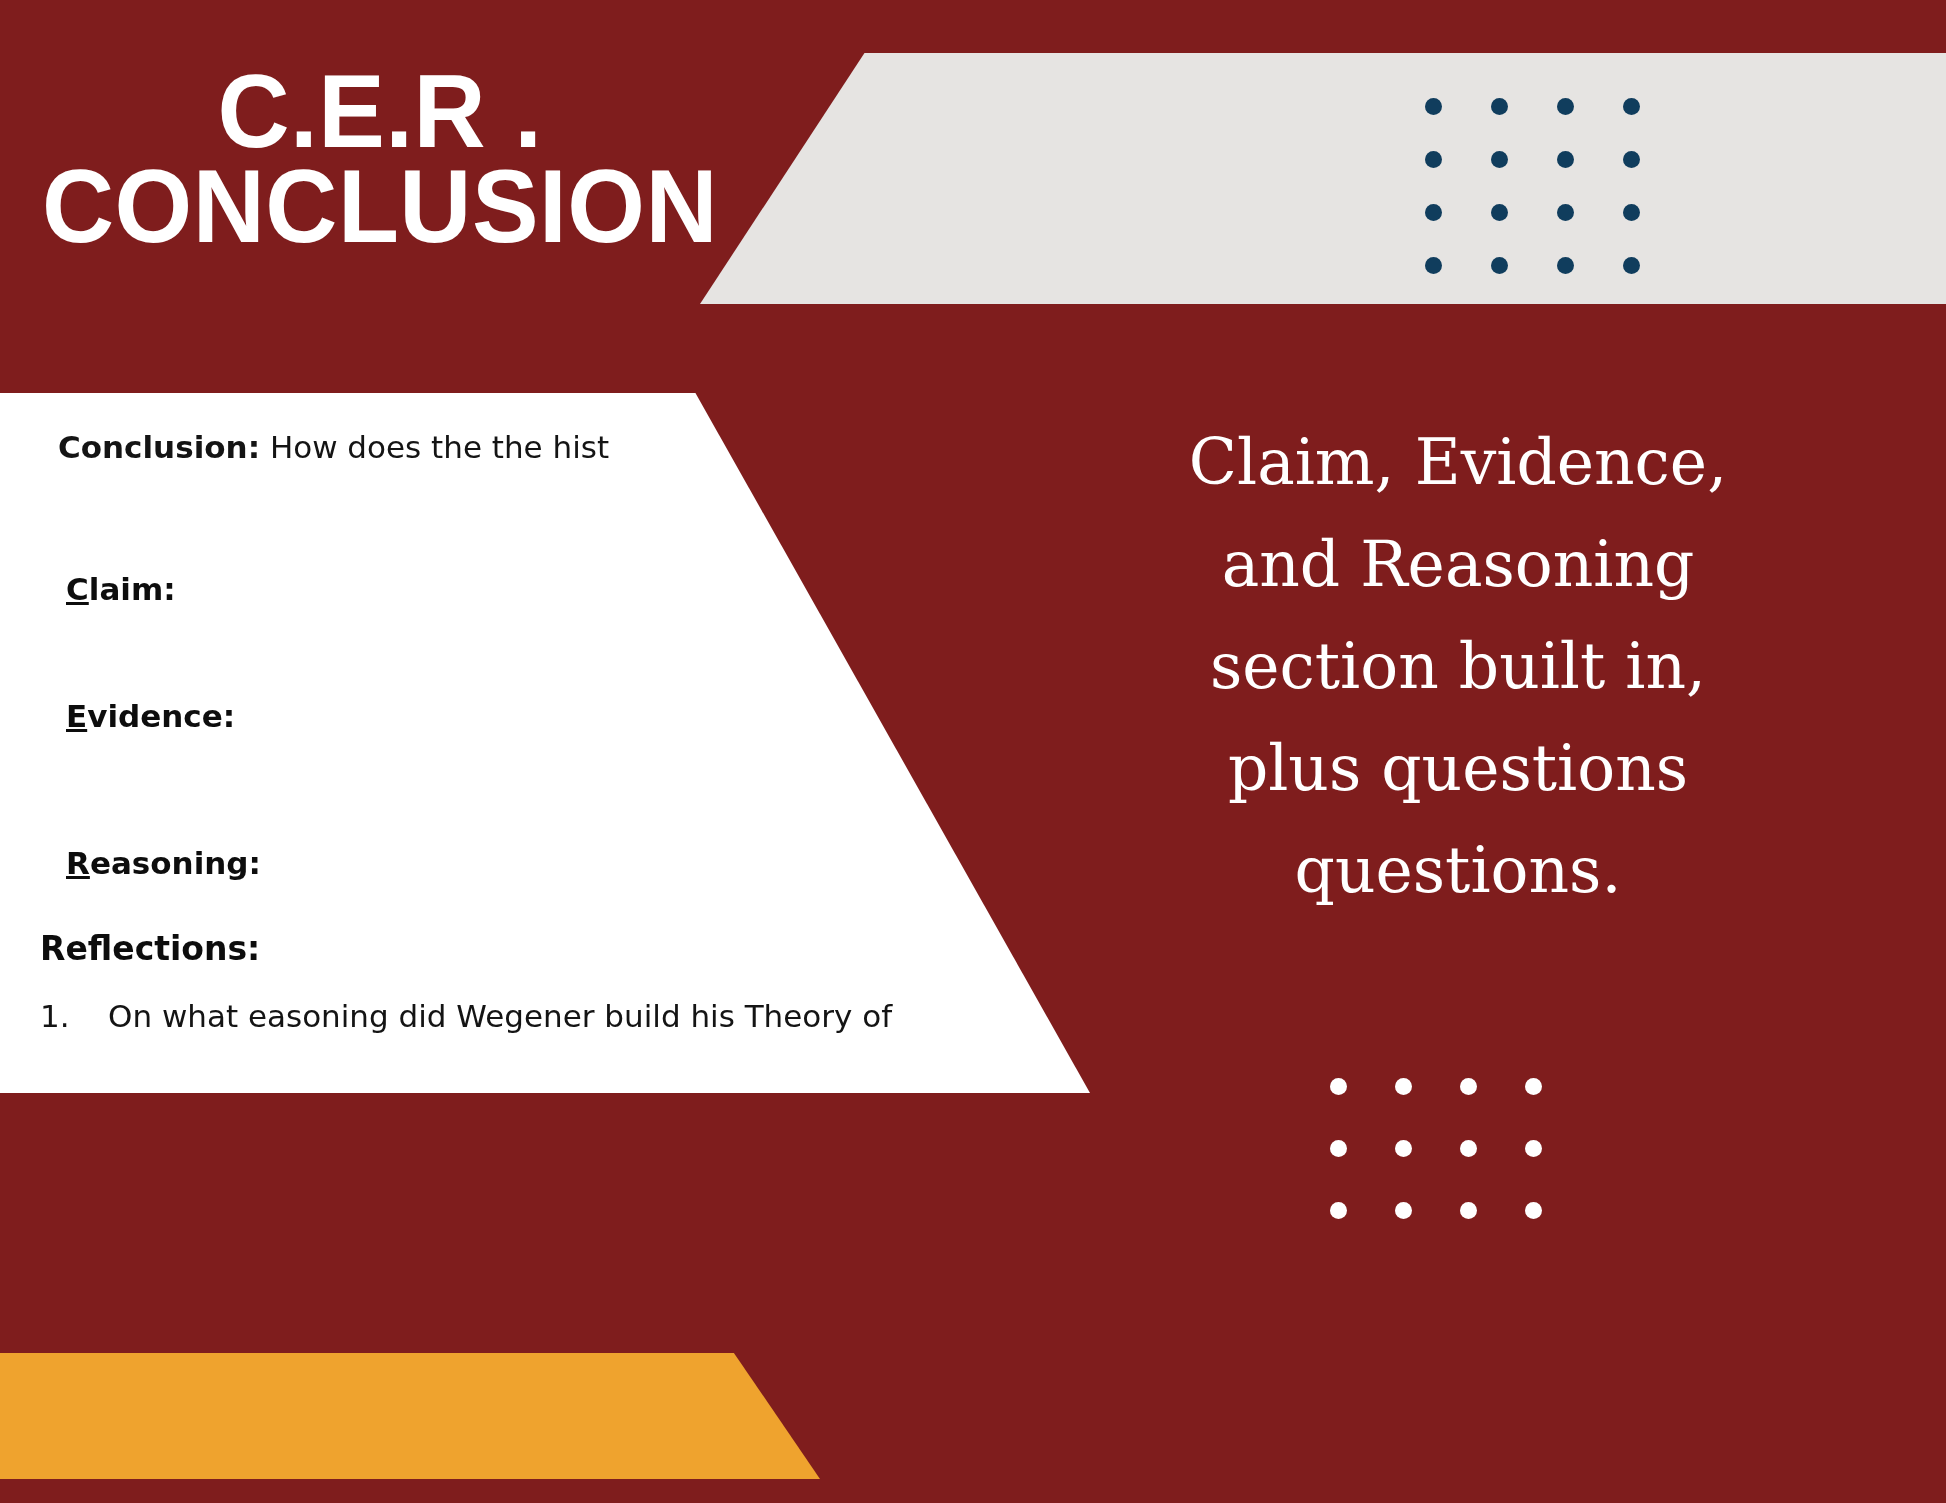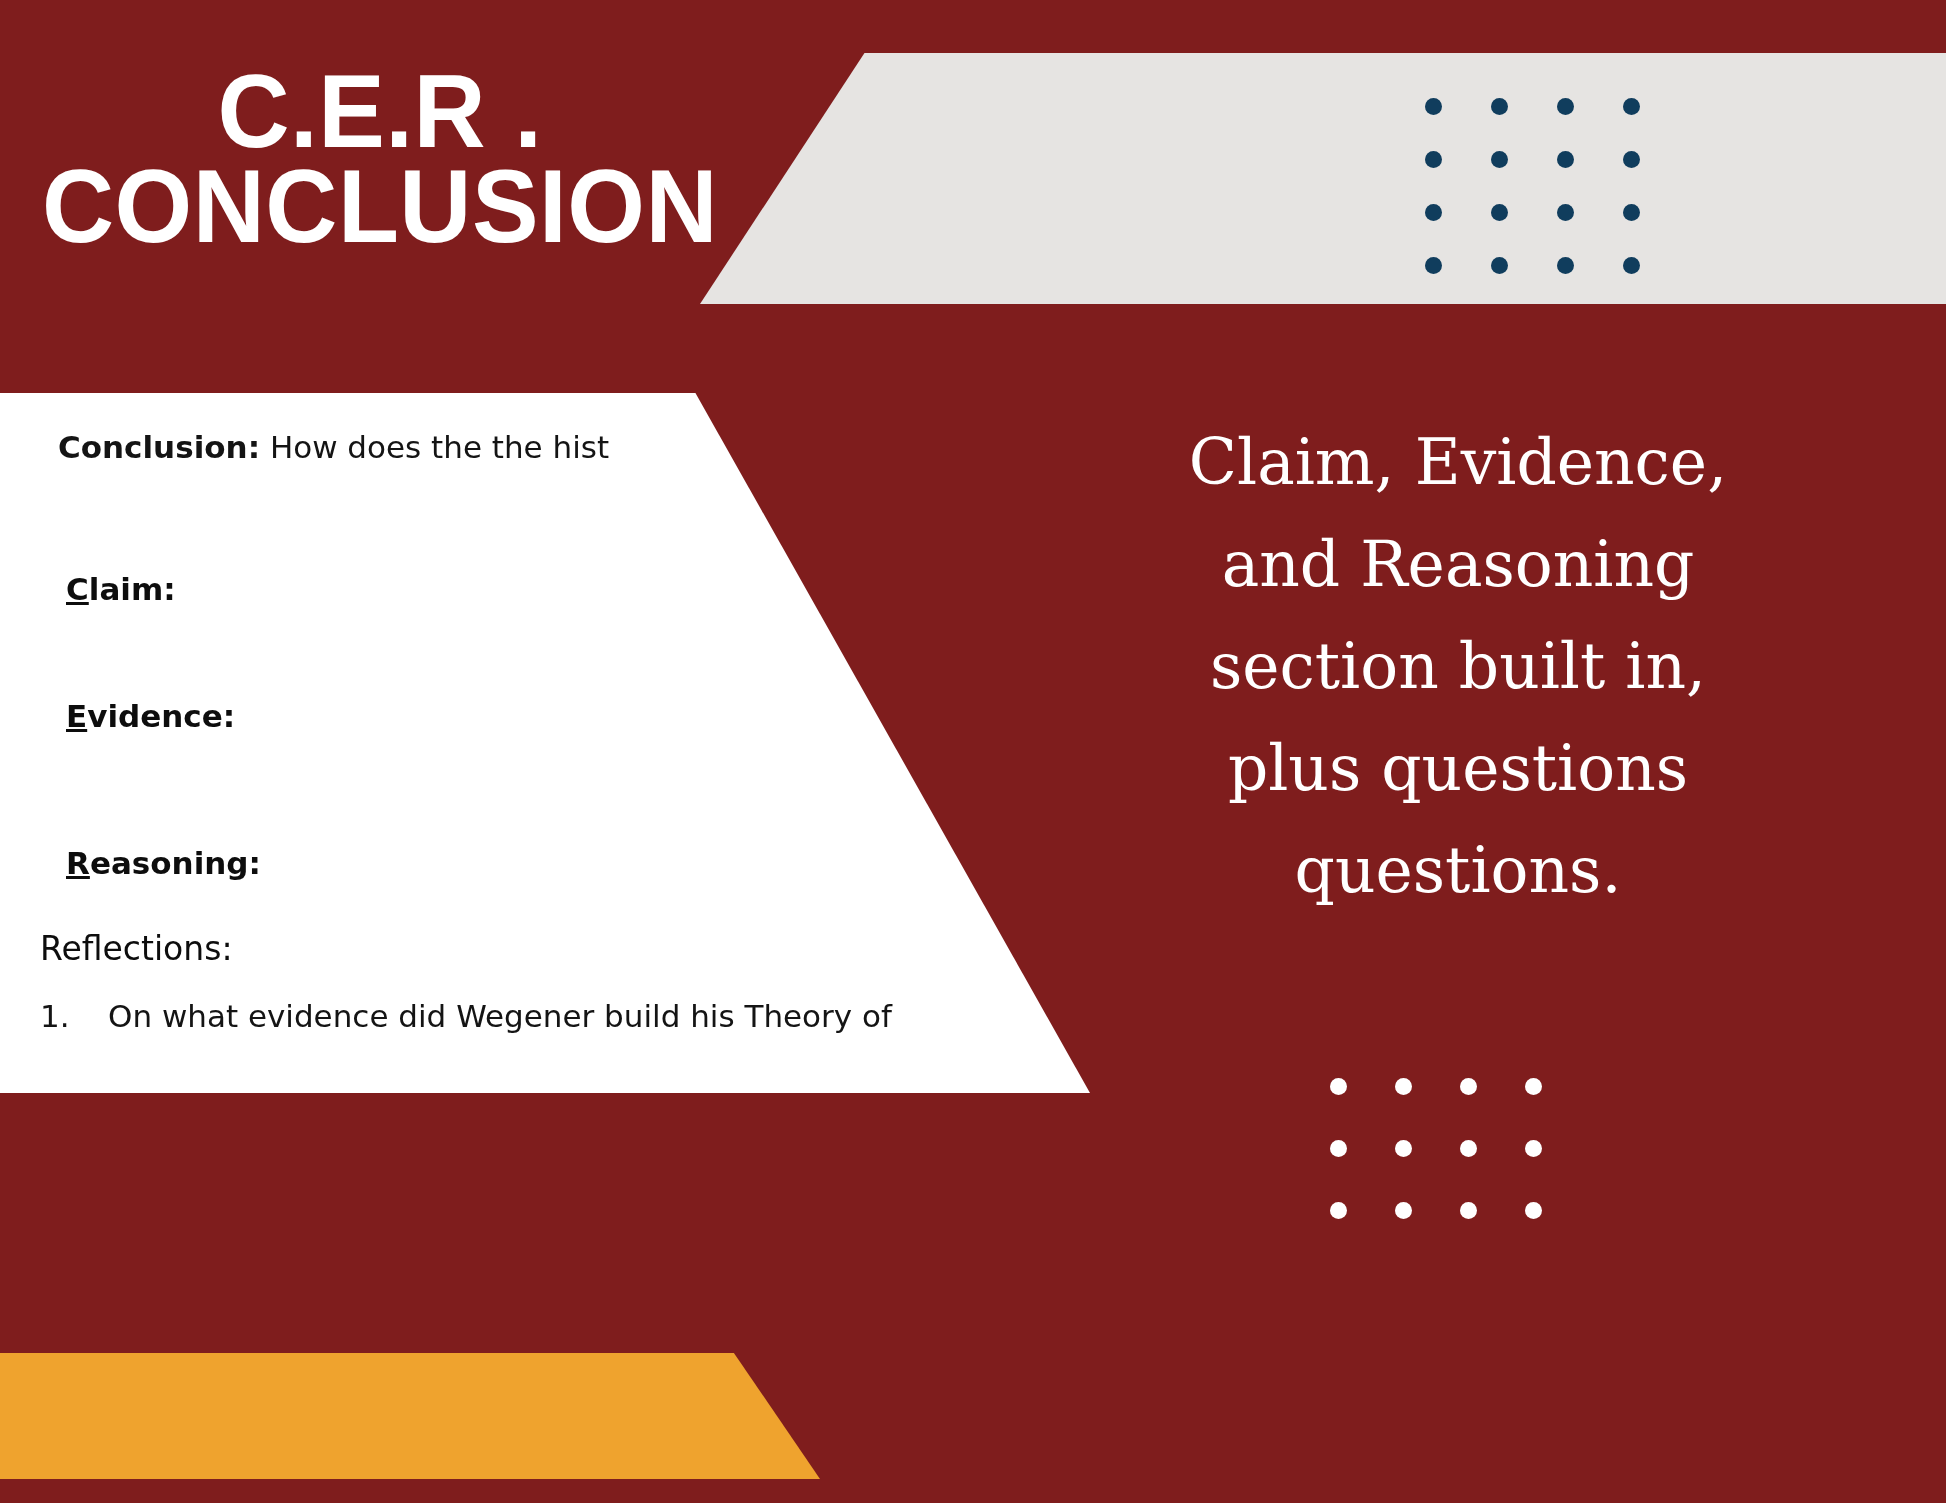--- a/index.html
+++ b/index.html
@@ -129,21 +129,21 @@
 
   .slot-claim    { position: absolute; left: 58px; top: 178px; }
   .slot-evidence { position: absolute; left: 58px; top: 305px; }
   .slot-reason   { position: absolute; left: 58px; top: 452px; }
   .slot-reflect  { position: absolute; left: 40px; top: 536px; }
   .slot-q1       { position: absolute; left: 40px; top: 605px; }
 
   .reflect-head {
     font-family: "DejaVu Sans", sans-serif;
     font-size: 33px;
-    font-weight: normal;
+    font-weight: bold;
     color: #0d0d0d;
     white-space: nowrap;
   }
   .q-row {
     display: flex;
     font-family: "DejaVu Sans", sans-serif;
     font-size: 31px;
     color: #141414;
     white-space: nowrap;
   }
@@ -214,21 +214,21 @@
     <div class="cer-label slot-claim"><span class="u">C</span><span>laim:</span></div>
 
     <div class="cer-label slot-evidence"><span class="u">E</span><span>vidence:</span></div>
 
     <div class="cer-label slot-reason"><span class="u">R</span><span>easoning:</span></div>
 
     <div class="reflect-head slot-reflect">Reflections:</div>
 
     <div class="q-row slot-q1">
       <span class="q-num">1.</span>
-      <span>On what evidence did Wegener build his Theory of</span>
+      <span>On what easoning did Wegener build his Theory of</span>
     </div>
 
   </div>
 
   <div class="caption">
     <div>Claim, Evidence,</div>
     <div>and Reasoning</div>
     <div>section built in,</div>
     <div>plus questions</div>
     <div>questions.</div>

